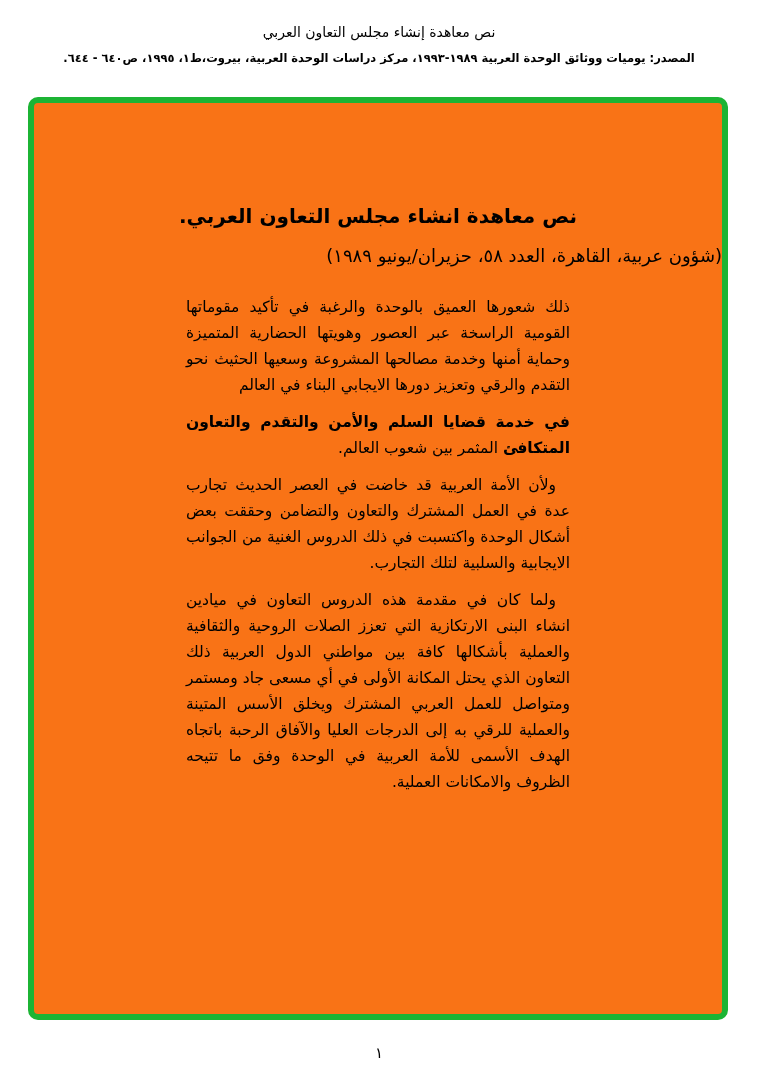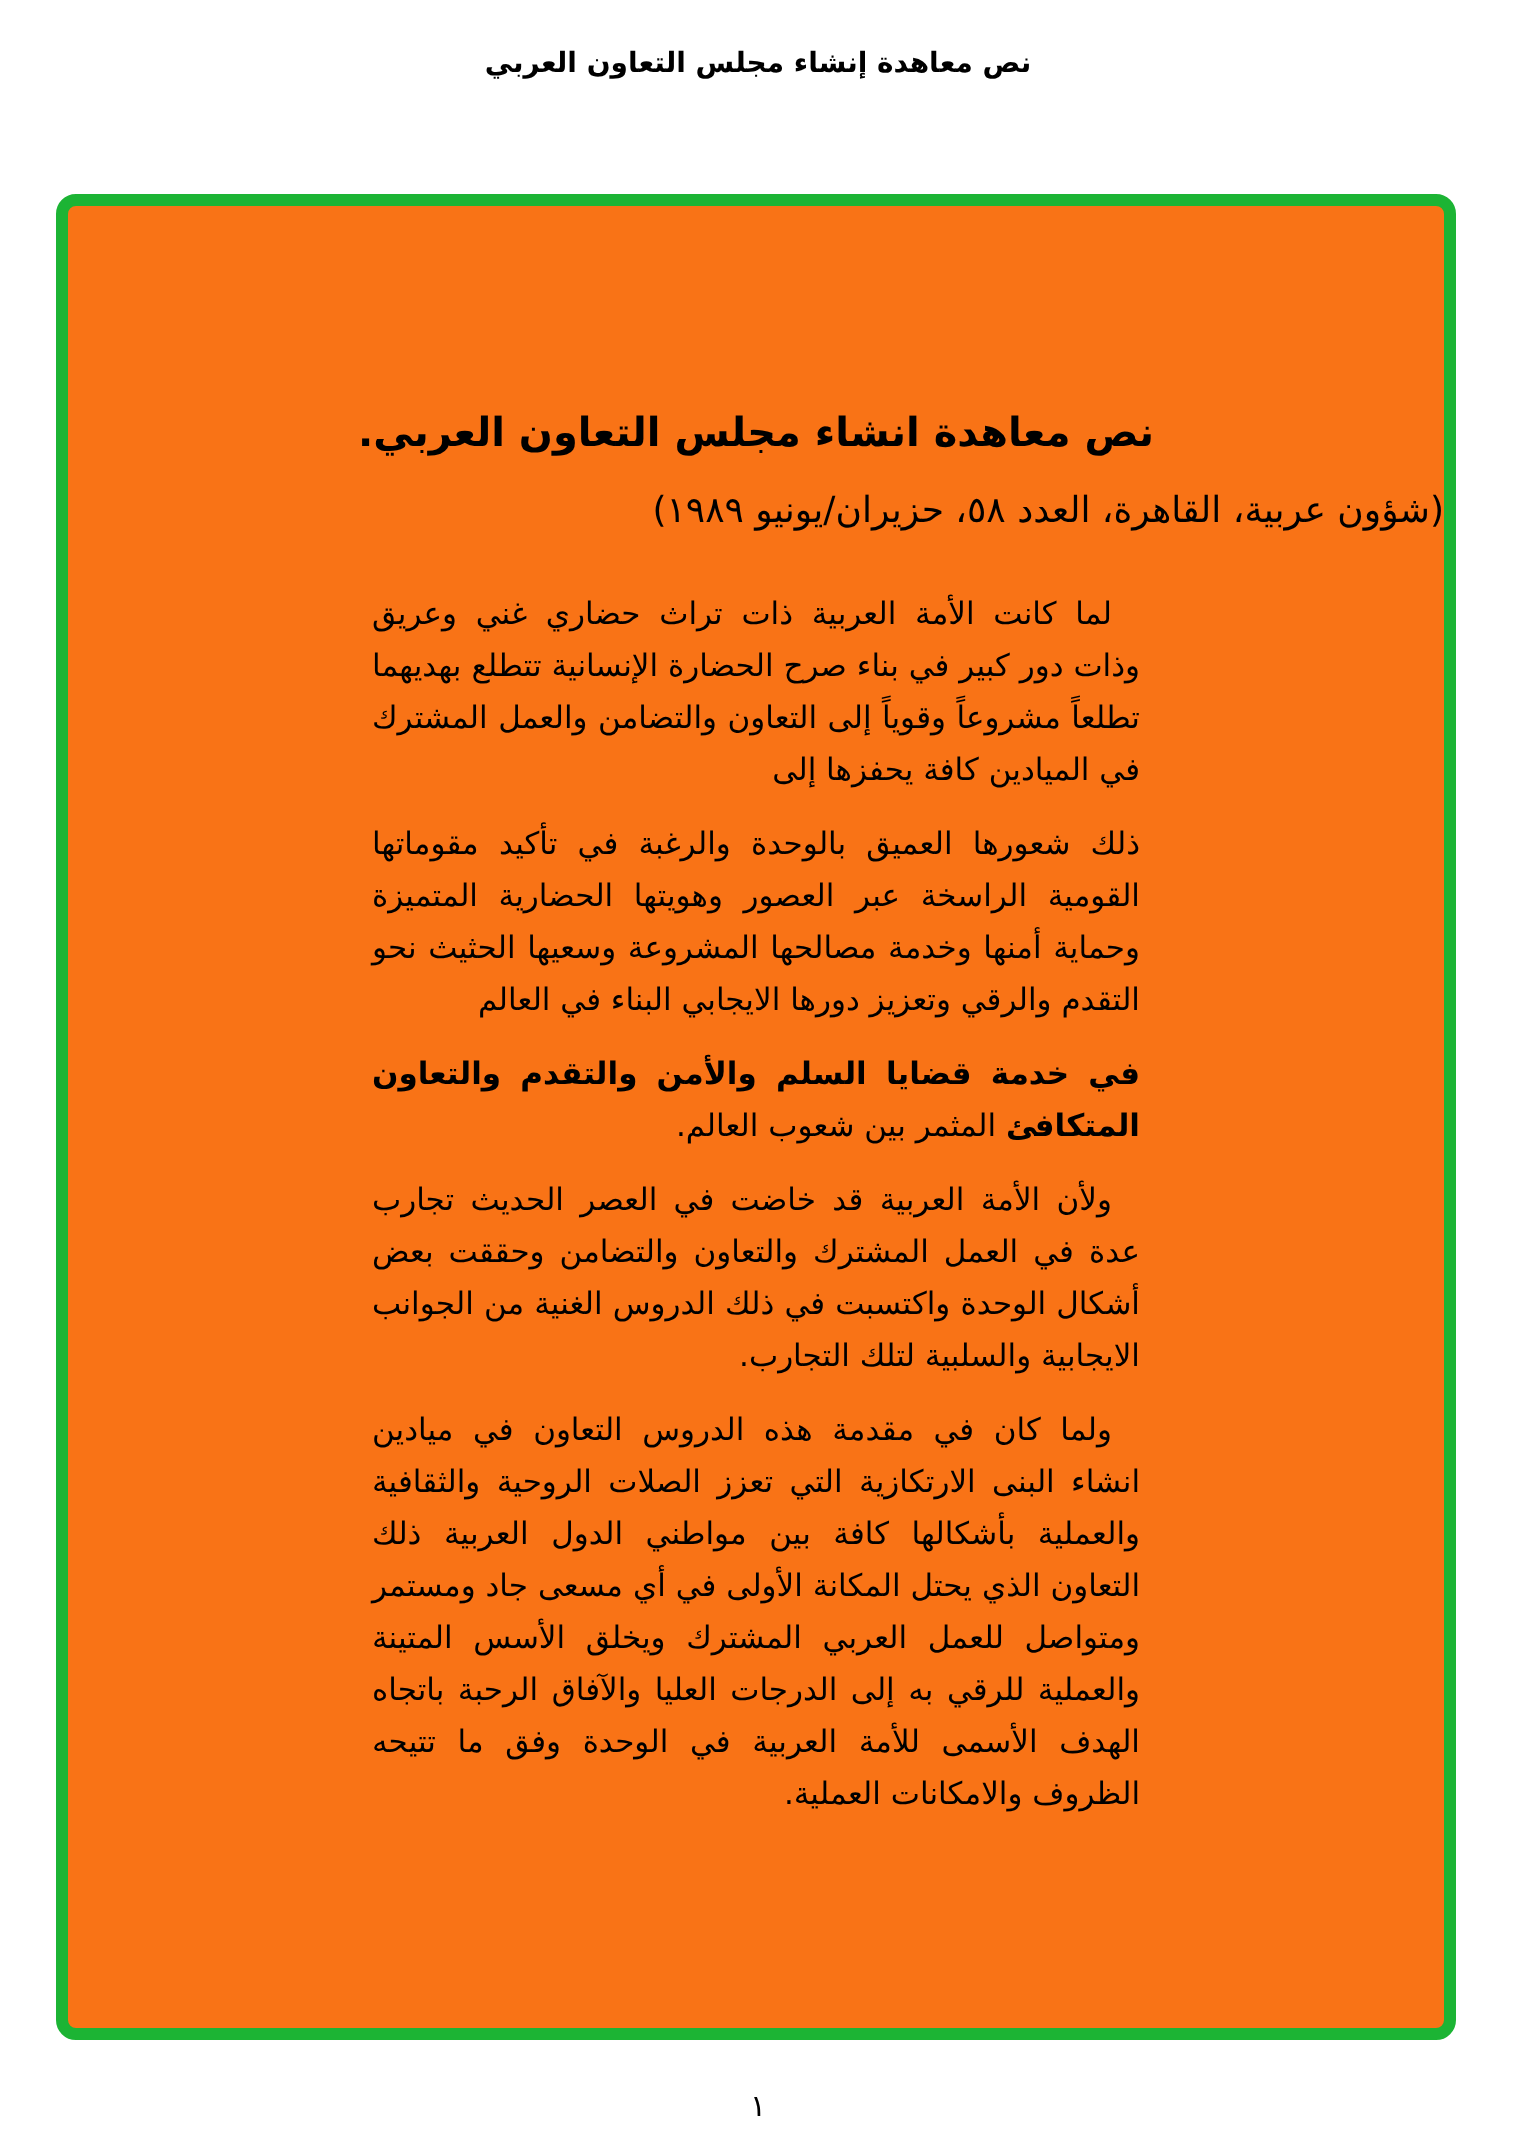--- a/index.html
+++ b/index.html
@@ -19,21 +19,21 @@
   
   .header {
     position: absolute;
     top: 0; left: 0; right: 0;
     text-align: center;
     direction: rtl;
   }
   .header-title {
     margin-top: 24px;
     font-size: 14px;
-    font-weight: bold;
+    font-weight: normal;
     letter-spacing: 0.2px;
   }
   .header-source {
     margin-top: 11px;
     font-size: 11.5px;
     font-weight: bold;
   }
 
   
   .frame {
@@ -90,28 +90,28 @@
     text-align: center;
     font-size: 15px;
     direction: rtl;
   }
 </style>
 </head>
 <body>
 
 <div class="header">
   <div class="header-title">نص معاهدة إنشاء مجلس التعاون العربي</div>
+  <div class="header-source">المصدر: يوميات ووثائق الوحدة العربية ١٩٨٩-١٩٩٣، مركز دراسات الوحدة العربية، بيروت،ط١، ١٩٩٥، ص٦٤٠ - ٦٤٤.</div>
 </div>
 
 <div class="frame" style="border-color: rgb(28, 180, 52);">
   <div class="doc">
     <div class="doc-title">نص معاهدة انشاء مجلس التعاون العربي.</div>
     <div class="doc-subtitle">(شؤون عربية، القاهرة، العدد ٥٨، حزيران/يونيو ١٩٨٩)</div>
     <div class="doc-body">
-      <p class="indent">لما كانت الأمة العربية ذات تراث حضاري غني وعريق وذات دور كبير في بناء صرح الحضارة الإنسانية تتطلع بهديهما تطلعاً مشروعاً وقوياً إلى التعاون والتضامن والعمل المشترك في الميادين كافة يحفزها إلى</p>
       <p>ذلك شعورها العميق بالوحدة والرغبة في تأكيد مقوماتها القومية الراسخة عبر العصور وهويتها الحضارية المتميزة وحماية أمنها وخدمة مصالحها المشروعة وسعيها الحثيث نحو التقدم والرقي وتعزيز دورها الايجابي البناء في العالم</p>
       <p>
         <span class="bold">في خدمة قضايا السلم والأمن والتقدم والتعاون المتكافئ</span>
         <span>المثمر بين شعوب العالم.</span>
       </p>
       <p class="indent">ولأن الأمة العربية قد خاضت في العصر الحديث تجارب عدة في العمل المشترك والتعاون والتضامن وحققت بعض أشكال الوحدة واكتسبت في ذلك الدروس الغنية من الجوانب الايجابية والسلبية لتلك التجارب.</p>
       <p class="indent">ولما كان في مقدمة هذه الدروس التعاون في ميادين انشاء البنى الارتكازية التي تعزز الصلات الروحية والثقافية والعملية بأشكالها كافة بين مواطني الدول العربية ذلك التعاون الذي يحتل المكانة الأولى في أي مسعى جاد ومستمر ومتواصل للعمل العربي المشترك ويخلق الأسس المتينة والعملية للرقي به إلى الدرجات العليا والآفاق الرحبة باتجاه الهدف الأسمى للأمة العربية في الوحدة وفق ما تتيحه الظروف والامكانات العملية.</p>
     </div>
   </div>
 </div>

